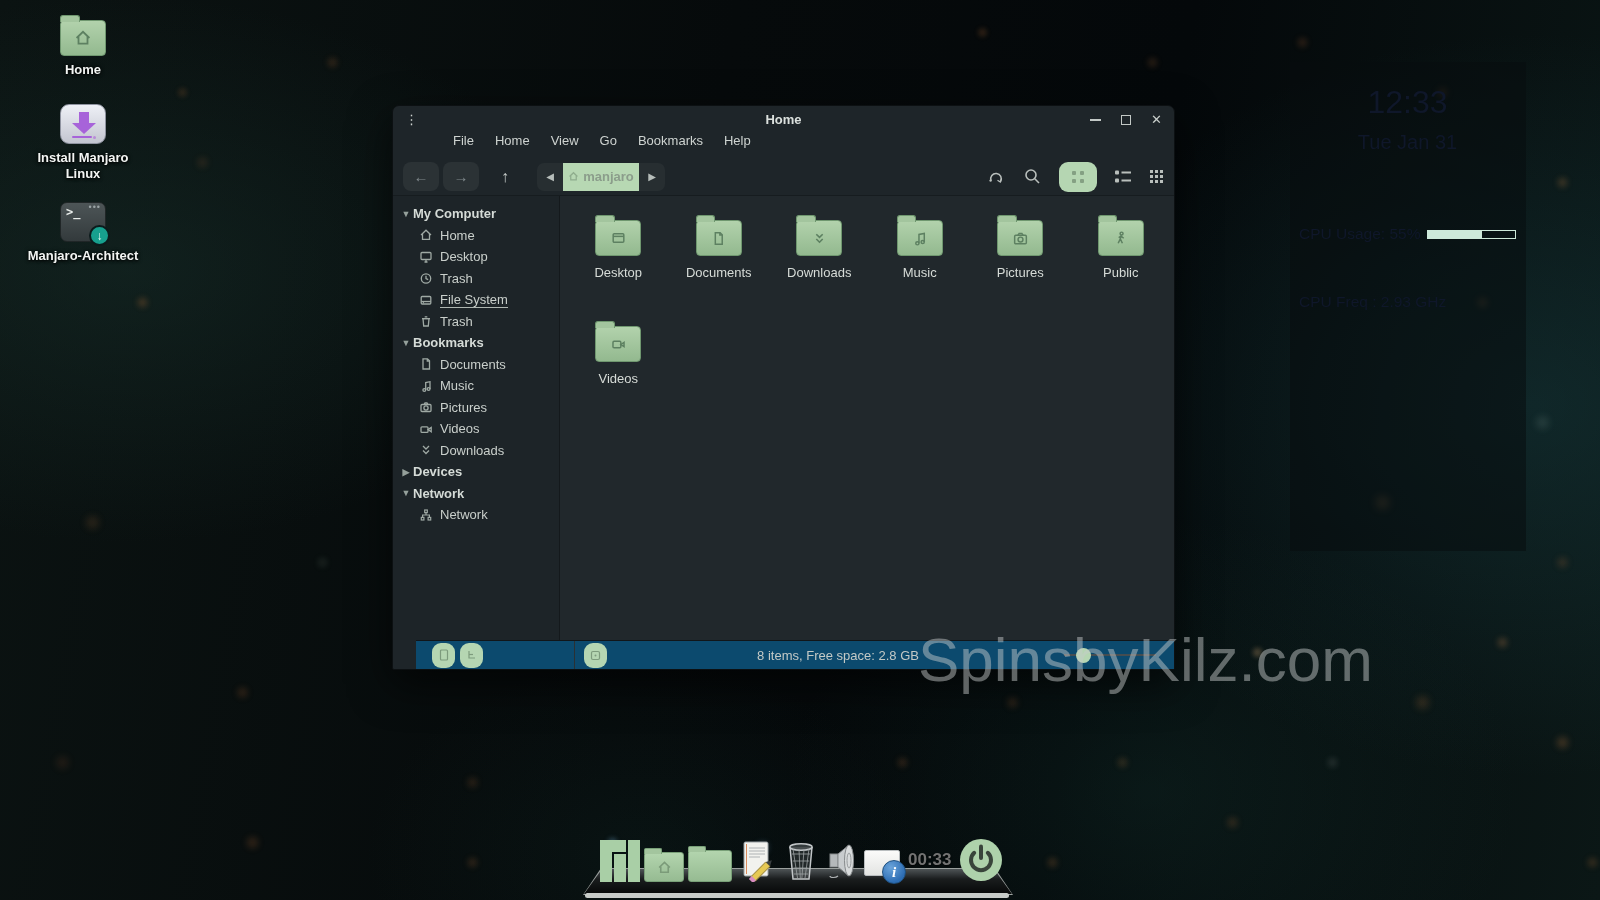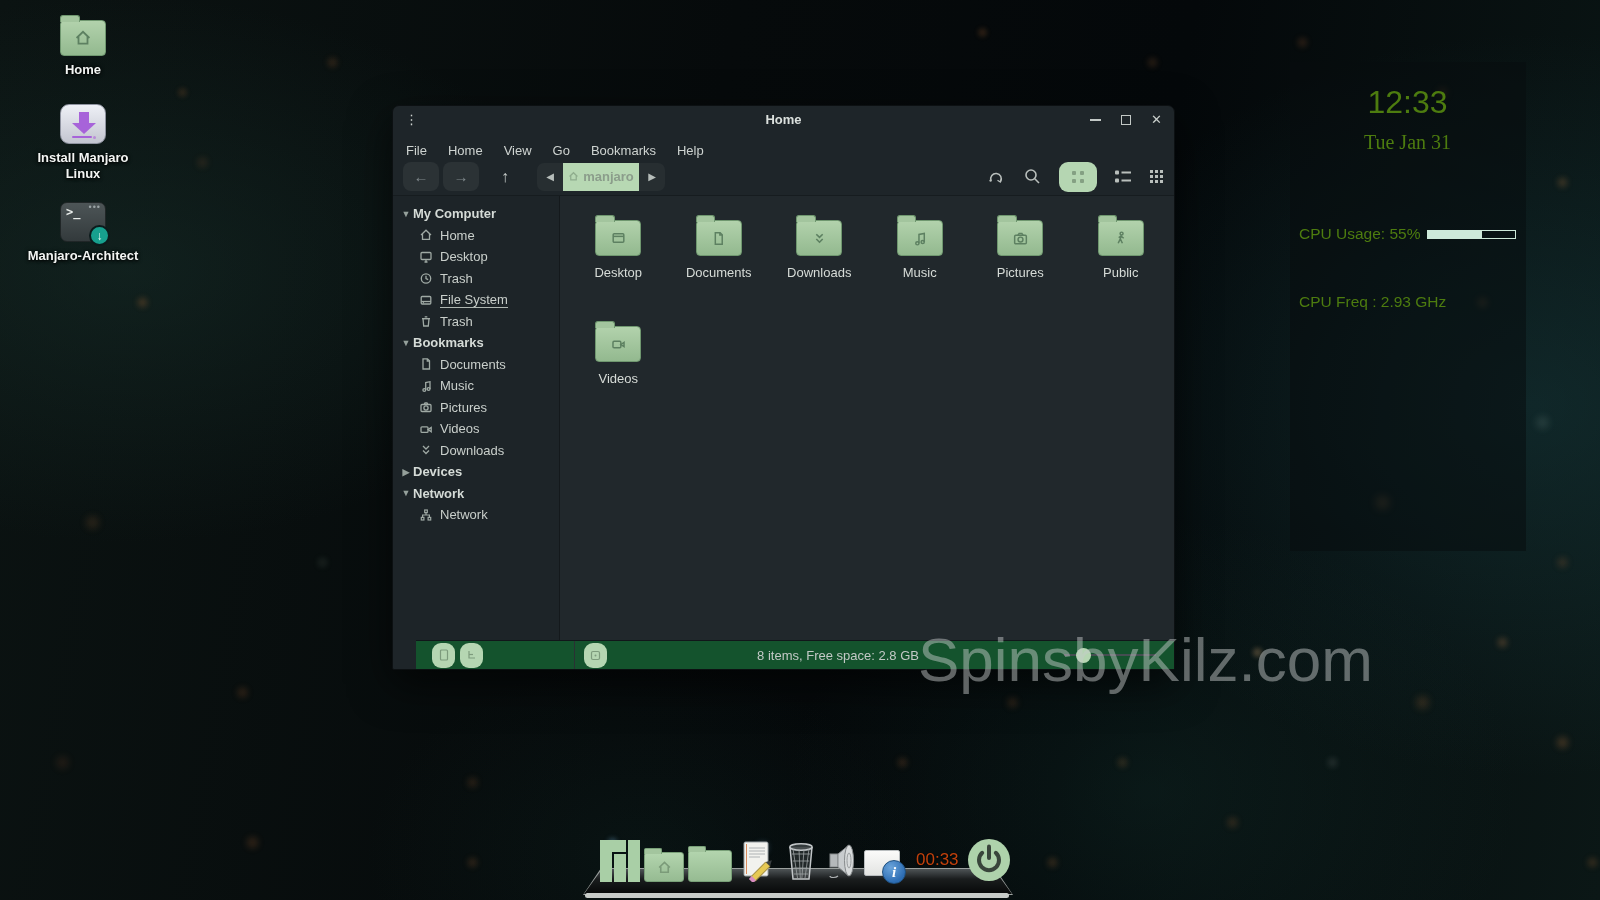--- a/index.html
+++ b/index.html
@@ -66,21 +66,21 @@
     background:#1e2529; border:1px solid #0c1012; border-radius:7px 7px 2px 2px;
     box-shadow:0 14px 42px rgba(0,0,0,.6); z-index:10; display:flex; flex-direction:column; color:#ccd2ce; }
   .titlebar { height:27px; display:flex; align-items:center; padding:0 12px; position:relative; }
   .tb-dots { color:#d0d5d2; font-size:13px; letter-spacing:0; line-height:10px; width:14px; }
   .tb-title { position:absolute; left:0; right:0; text-align:center; font-size:13px; font-weight:700; color:#dbe0dd; }
   .tb-btns { margin-left:auto; display:flex; align-items:center; gap:20px; z-index:2; }
   .tb-min { width:11px; height:2px; background:#c3c9c6; display:inline-block; }
   .tb-max { width:10px; height:10px; border:1.5px solid #c3c9c6; display:inline-block; }
   .tb-close { color:#c9cfcb; font-size:13px; line-height:12px; }
 
-  .menubar { height:25px; display:flex; align-items:flex-end; gap:21px; padding:0 13px; font-size:13px; color:#ced3d0; }
+  .menubar { height:25px; display:flex; align-items:flex-start; gap:21px; padding:0 24px; font-size:13px; color:#ced3d0;margin-left:36px; }
   .menubar span { cursor:default; }
 
   .toolbar { height:37px; display:flex; align-items:center; padding:0 10px; }
   .nav-btn { width:36px; height:29px; background:#2b3235; border-radius:8px; display:flex; align-items:center;
     justify-content:center; color:#828b8e; font-size:15px; }
   .nav-btn + .nav-btn { margin-left:4px; }
   .up-arrow { margin-left:22px; color:#c6ccc9; font-size:16px; }
   .pathgroup { margin-left:28px; display:flex; height:28px; }
   .chev-btn { width:26px; background:#272e31; display:flex; align-items:center; justify-content:center;
     color:#b6bdba; font-size:10px; }
@@ -101,36 +101,36 @@
   .sb-item { padding-left:26px; gap:7px; }
   .sb-item svg { flex-shrink:0; color:#9fa9a4; }
   .sb-item .u { border-bottom:1px solid #aeb6b1; }
 
   .mainarea { flex:1; background:#21282c; border-left:1px solid #14191c; position:relative; overflow:hidden; }
   .filegrid { display:flex; flex-wrap:wrap; padding:16px 0 0 8px; }
   .fcell { width:100.5px; height:106px; display:flex; flex-direction:column; align-items:center; }
   .fcell .gfolder { width:46px; height:36px; margin-top:8px; }
   .fcell .flabel { margin-top:9px; font-size:13px; color:#d6dbd7; }
 
-  .statusbar { height:29px; background:#14532d; border-top:1px solid #11161a; display:flex; align-items:center;
+  .statusbar { height:29px; background:#0c4a6e; border-top:1px solid #11161a; display:flex; align-items:center;
     padding:0 16px; font-size:13px; color:#c3c9c6;margin-left:23px; }
   .st-btn { width:23px; height:25px; background:#b5d6b2; border-radius:9px; display:flex; align-items:center;
     justify-content:center; color:#7d9b7d; margin-right:5px; }
   .st-sep { width:1px; height:28px; background:#2a3134; margin:0 0 0 86px; }
   .st-btn3 { margin-left:9px; }
   .st-text { flex:1; text-align:center; }
   .slider { width:92px; height:14px; position:relative; margin-right:2px; }
   .slider .track { position:absolute; left:0; right:0; top:6px; height:2px; background:#454d51; }
   .slider .knob { position:absolute; left:12px; top:0; width:15px; height:15px; border-radius:50%; background:#b5d6b2; }
 
   
   .conky { position:absolute; left:1290px; top:62px; width:236px; height:489px; z-index:5;
-    background:rgba(7,12,14,.55); color:#4d7c0f; padding:14px 10px 0 9px; overflow:hidden; }
+    background:rgba(7,12,14,.55); color:#0f172a; padding:14px 10px 0 9px; overflow:hidden; }
   .ck-time { text-align:center; font-size:32px; margin-top:8px; }
-  .ck-date { text-align:center; font-size:20px; margin-top:10px;font-family:Liberation Serif, serif; }
+  .ck-date { text-align:center; font-size:20px; margin-top:10px; }
   .ck-block { margin-top:24px; font-size:15.5px; line-height:22.5px; white-space:pre-wrap; }
   .ck-row { display:flex; align-items:center; }
   .ck-bar { flex:1; height:9px; border:1px solid #cde9da; margin-left:7px; position:relative; min-width:20px; }
   .ck-bar .fill { position:absolute; left:0; top:0; bottom:0; background:#cde9da; }
 
   
   .watermark { position:absolute; left:918px; top:624px; z-index:50; font-size:62px; font-weight:400;
     color:rgba(198,202,202,.48); letter-spacing:0; white-space:nowrap; }
 
   
@@ -158,21 +158,21 @@
   .dfolder .emblem { position:absolute; inset:0; display:flex; align-items:center; justify-content:center; color:#7b9b79; }
 
   .dock-info { position:relative; width:40px; height:30px; margin-bottom:2px; }
   .dock-info .panel { position:absolute; left:0; top:0; width:36px; height:26px; background:linear-gradient(#fbfbfa,#e3e4e2);
     border:1px solid #b9bdbf; border-radius:2px; }
   .dock-info .circle { position:absolute; right:-2px; bottom:-4px; width:24px; height:24px; border-radius:50%;
     background:radial-gradient(circle at 35% 30%, #6ba4da, #2d6db4 70%); border:1px solid #1f507f;
     color:#fff; display:flex; align-items:center; justify-content:center;
     font:italic 700 15px "Liberation Serif", serif; }
 
-  .dock-clock { color:#c2410c; font-size:17px; font-weight:400; margin:0 4px 12px 8px;
+  .dock-clock { color:#737373; font-size:17px; font-weight:700; margin:0 4px 12px 0;
     text-shadow:0 1px 2px rgba(0,0,0,.9); }
 
   
   svg { display:block; }
 </style>
 </head>
 <body>
 
 <div class="bokeh"></div>
 

